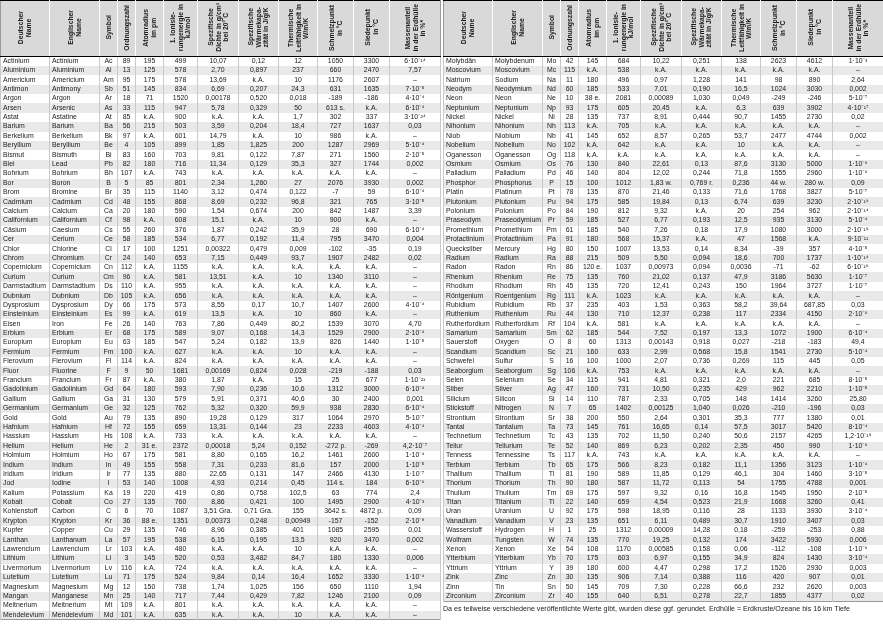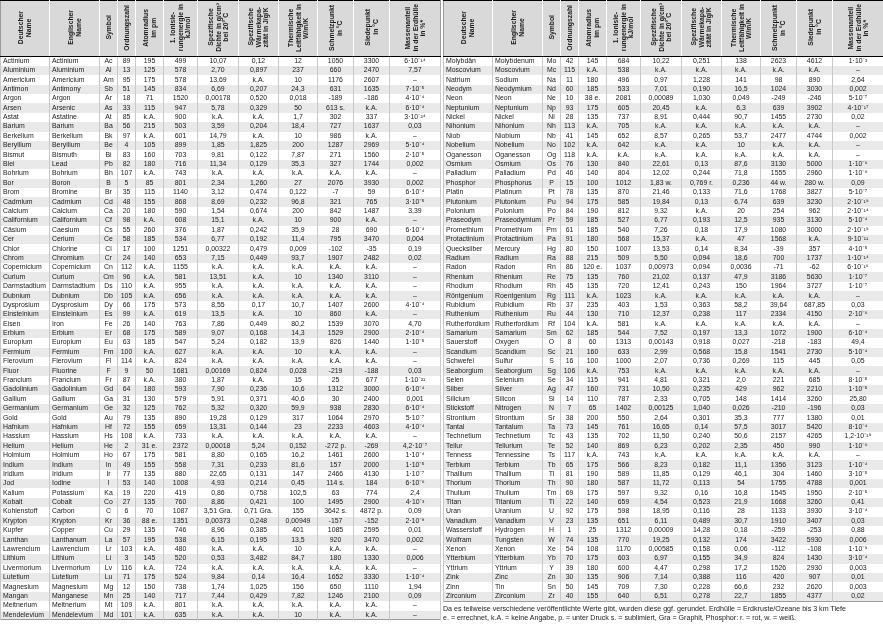--- a/index.html
+++ b/index.html
@@ -1790,17 +1790,16 @@
             <td>22,7</td>
             <td>1855</td>
             <td>4377</td>
             <td>0,02</td>
           </tr>
         </tbody>
     </table>
   </div>
 
   <div class="footnotes">
-    <div>Da es teilweise verschiedene veröffentlichte Werte gibt, wurden diese ggf. gerundet. Erdhülle = Erdkruste/Ozeane bis 3 km Tiefe</div>
-    <div>e. = errechnet, k.A. = keine Angabe, p. = unter Druck s. = sublimiert, Gra = Graphit, Phosphor: r. = rot, w. = weiß.</div>
+    <div>Da es teilweise verschiedene veröffentlichte Werte gibt, wurden diese ggf. gerundet. Erdhülle = Erdkruste/Ozeane bis 16 km Tiefe</div>
   </div>
 
 </div>
 
 </body></html>

